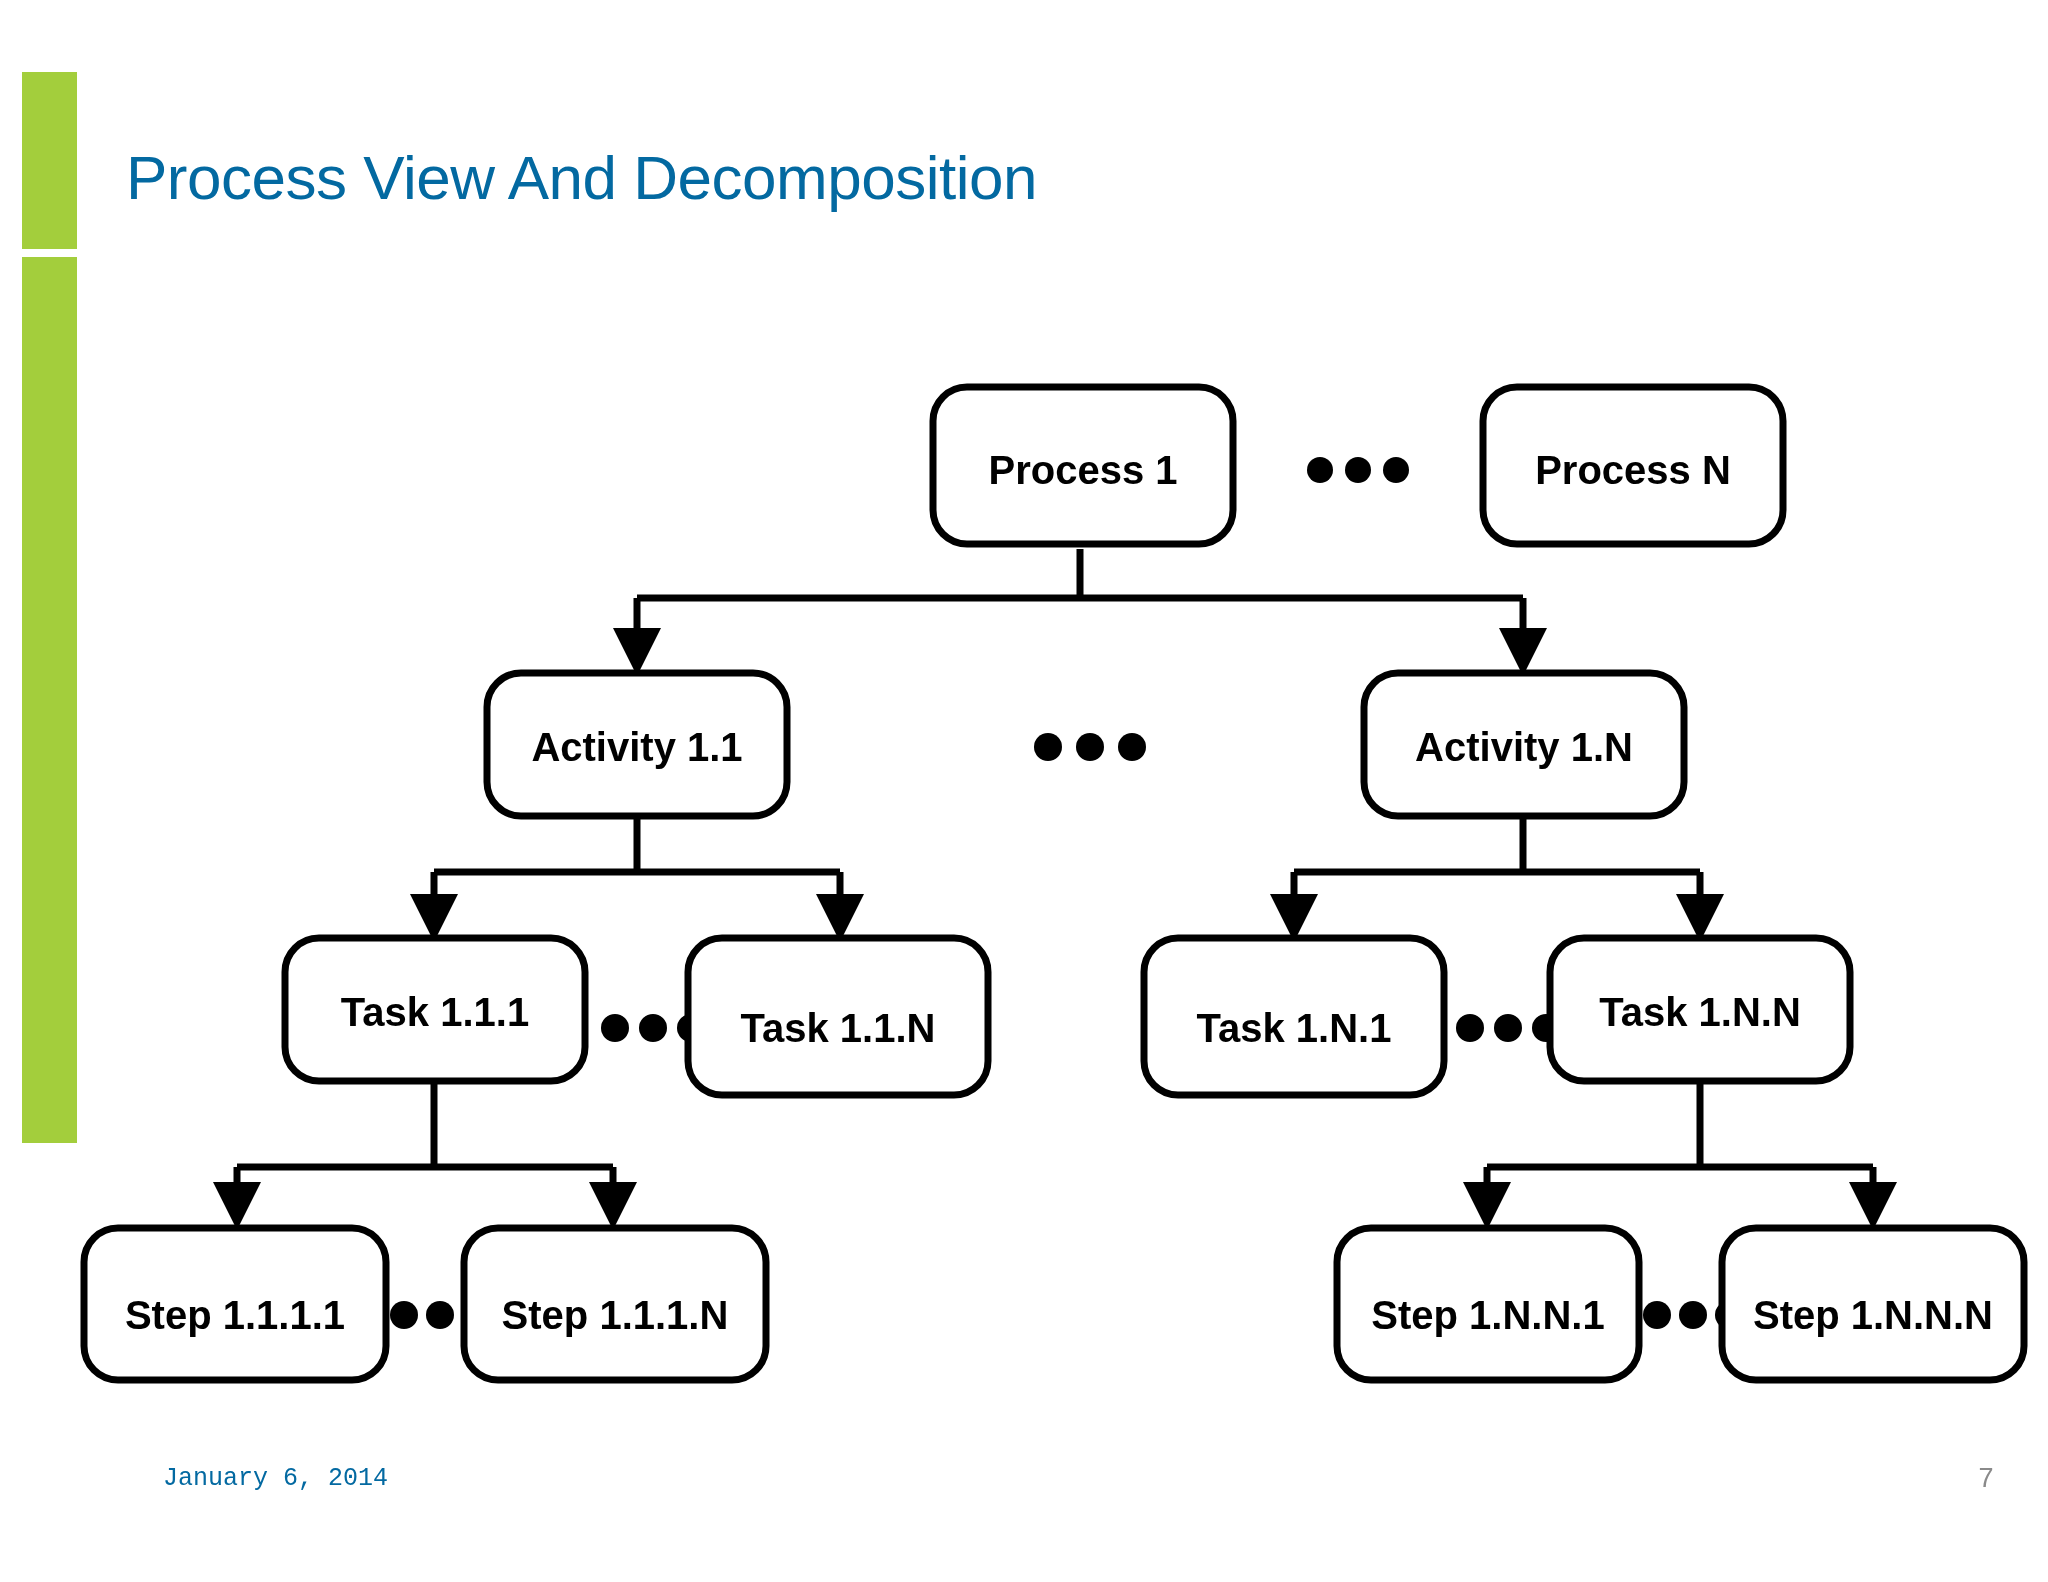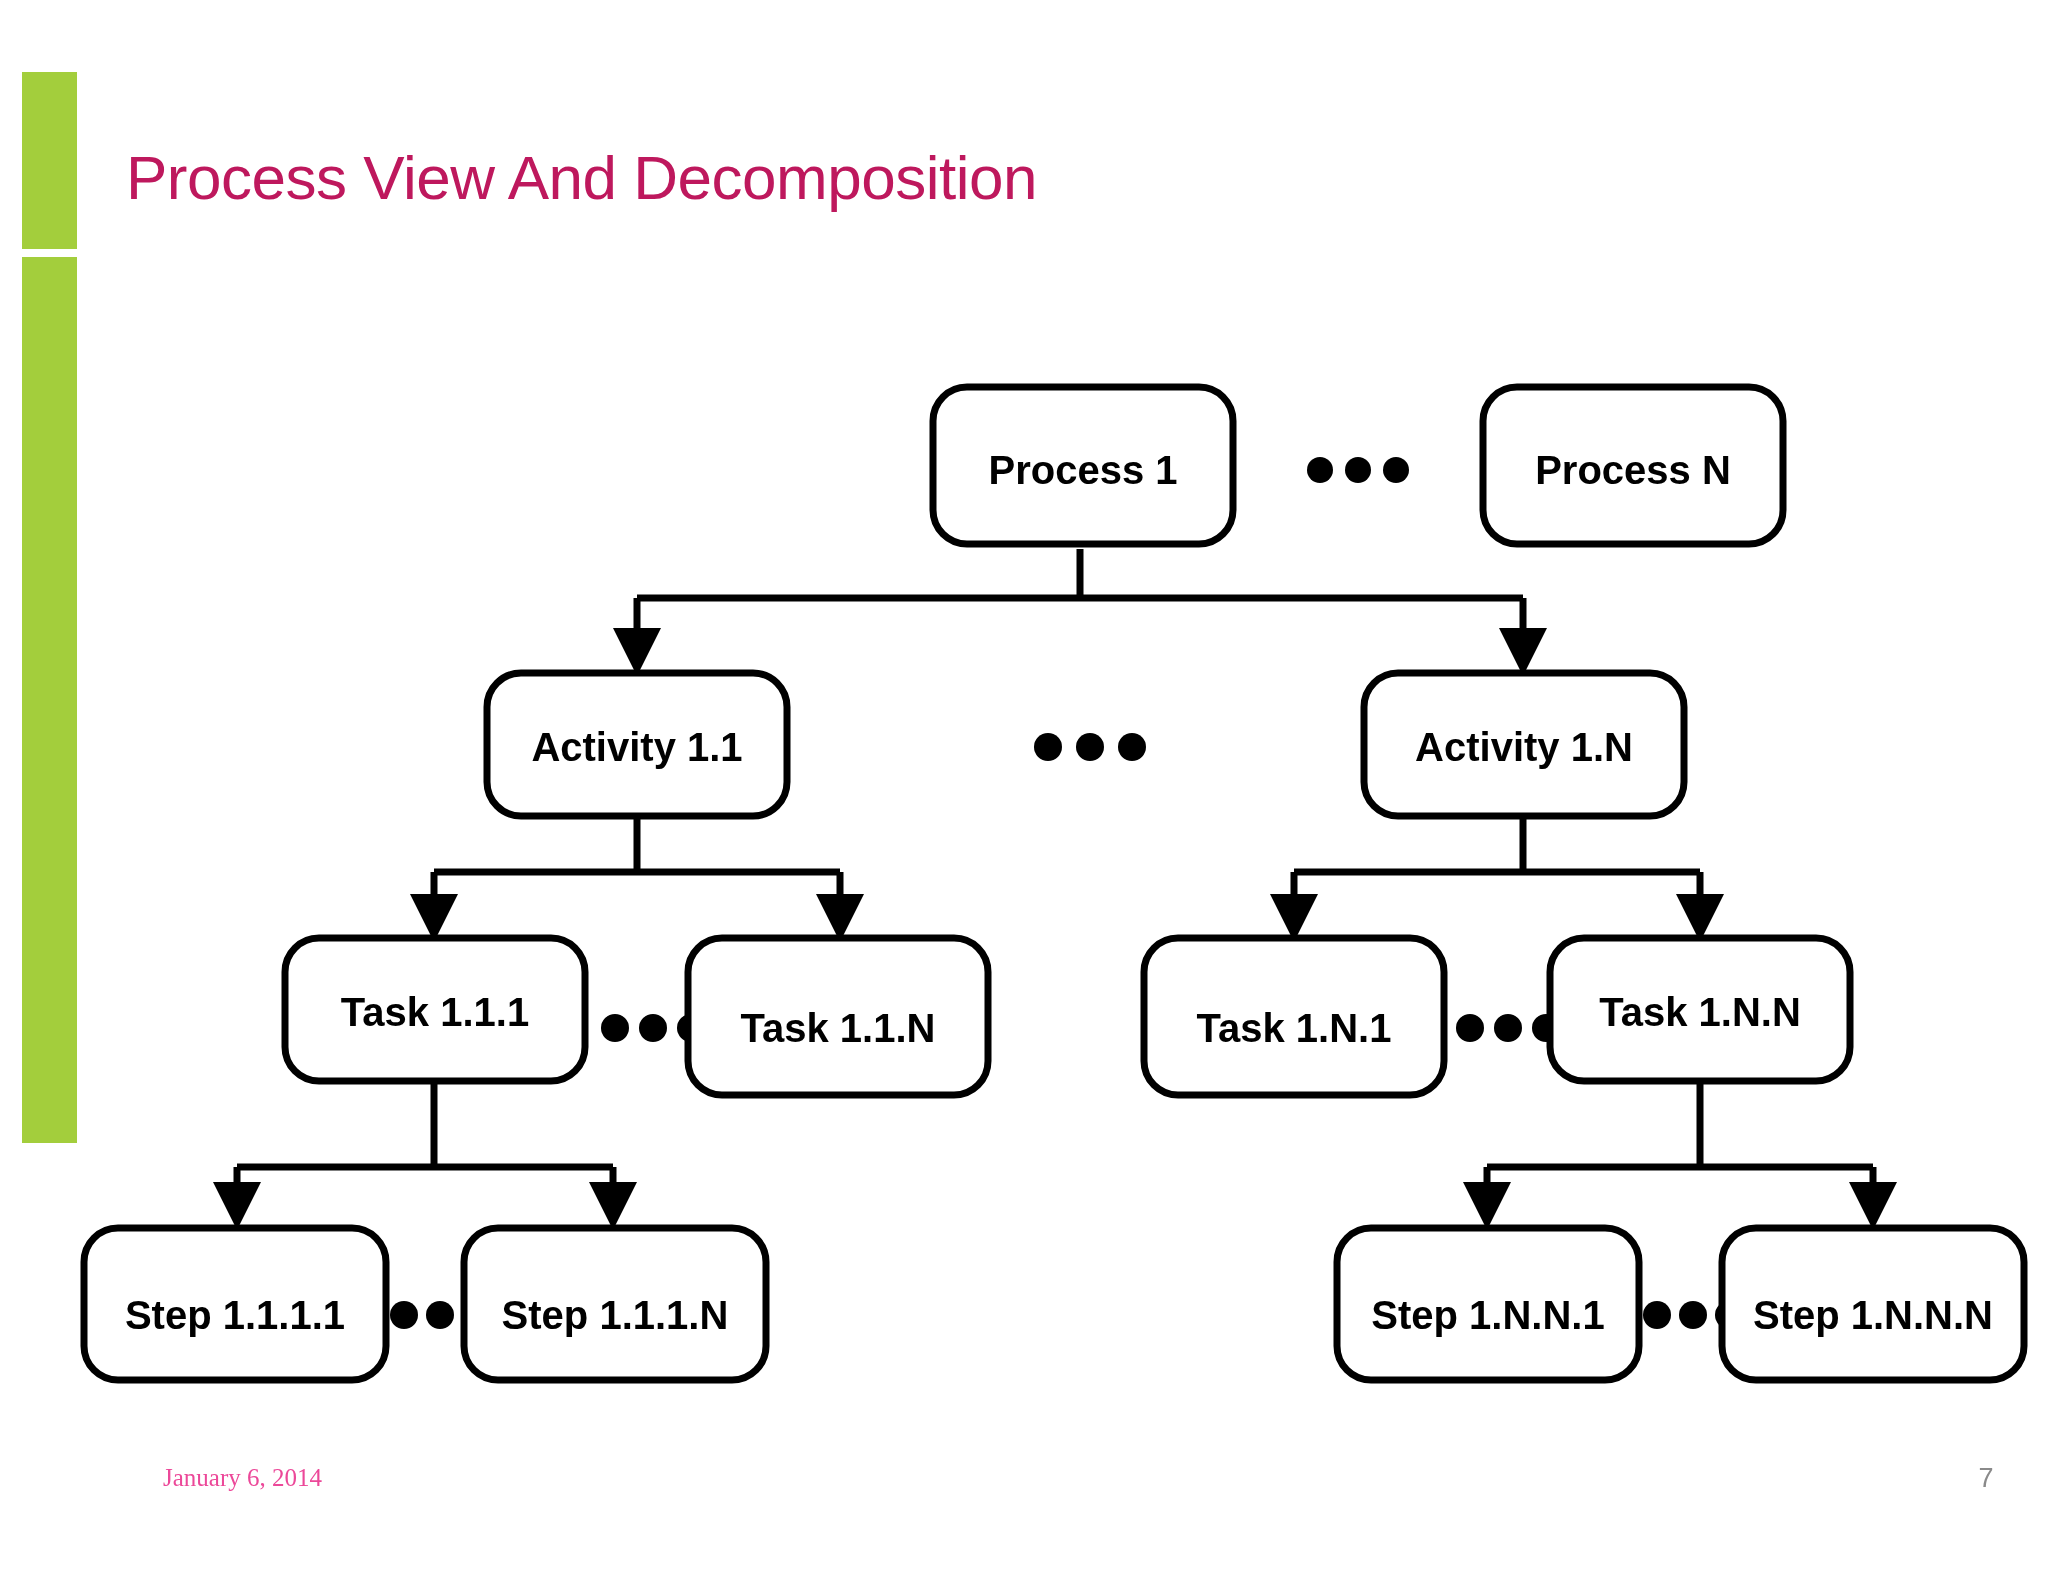--- a/index.html
+++ b/index.html
@@ -35,21 +35,21 @@
     background: #A3CE3C;
   }
   
   .slide-title {
     position: absolute;
     left: 126px;
     top: 177px;
     transform: translateY(-50%);
     font-size: 62px;
     font-weight: 400;
-    color: #be185d;
+    color: #0369a1;
     letter-spacing: -0.5px;
     white-space: nowrap;
     font-family: "Liberation Sans", sans-serif;
   }
   
   .diagram {
     position: absolute;
     left: 0;
     top: 0;
     width: 1784px;
@@ -82,22 +82,22 @@
   .dot {
     fill: #000000;
   }
   
   .footer-date {
     position: absolute;
     left: 163px;
     top: 1478px;
     transform: translateY(-50%);
     font-size: 25px;
-    color: #ec4899;
-    font-family: Liberation Serif, serif;
+    color: #0369a1;
+    font-family: Liberation Mono, monospace;
     white-space: nowrap;
   }
   .footer-page {
     position: absolute;
     left: 1986px;
     top: 1478px;
     transform: translate(-50%, -50%);
     font-size: 27px;
     color: #8a8a8a;
     font-family: "Liberation Sans", sans-serif;

